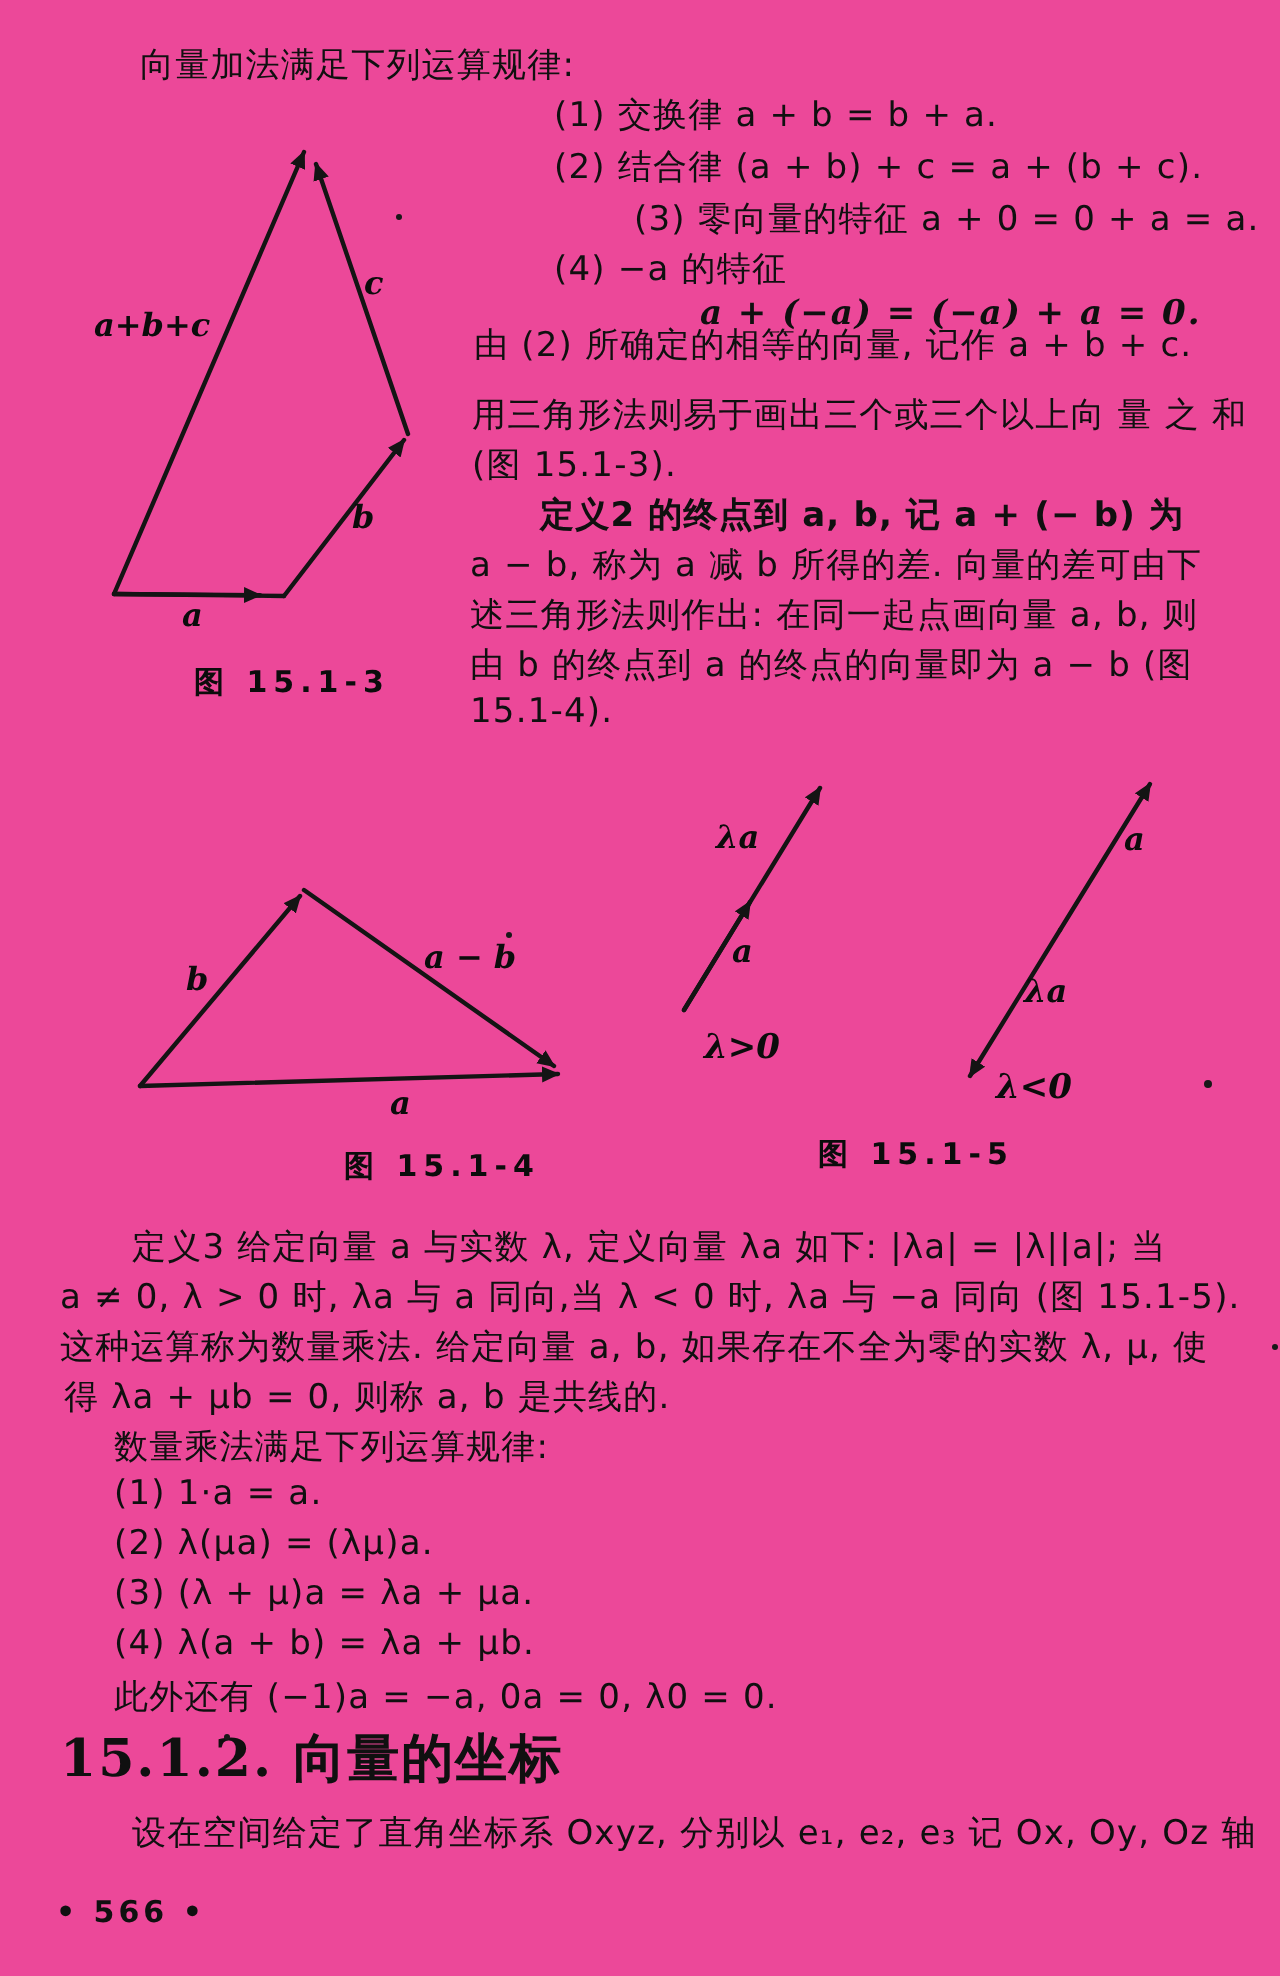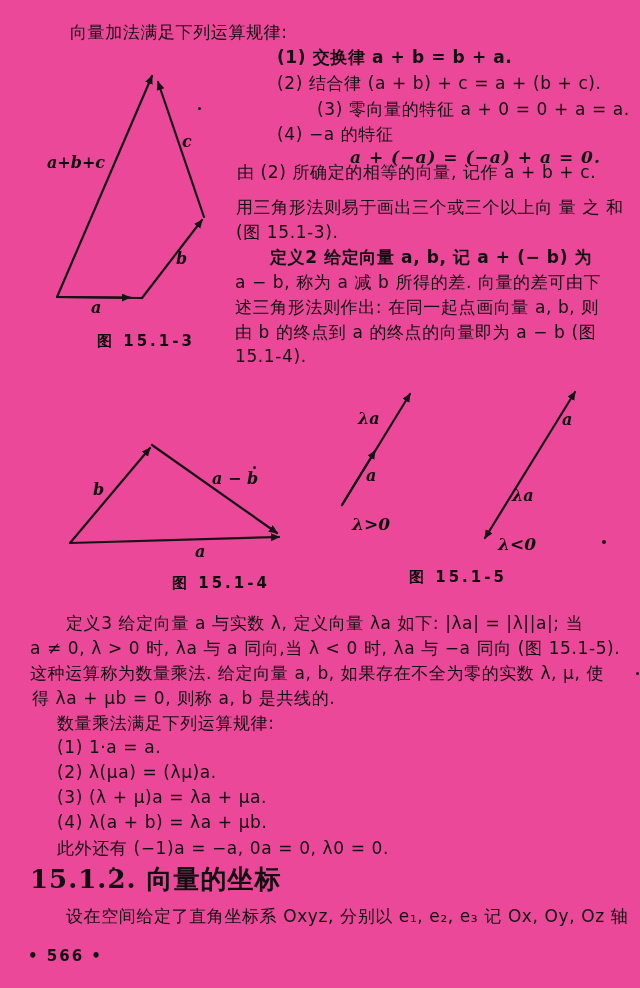--- a/index.html
+++ b/index.html
@@ -48,31 +48,31 @@
   <svg width="0" height="0" style="position:absolute" aria-hidden="true">
     <defs>
       <marker id="ah" markerUnits="userSpaceOnUse" markerWidth="11" markerHeight="10" refX="8" refY="4" orient="auto">
         <polygon points="0,0 9,4 0,8" fill="#141414"></polygon>
       </marker>
     </defs>
   </svg>
 
   <div class="tl" style="left:70px; top:21px;">向量加法满足下列运算规律:</div>
 
-  <div class="tl" style="left:277px; top:46px;font-weight:bold;">(1) 交换律 a + b = b + a.</div>
+  <div class="tl" style="left:277px; top:46px;">(1) 交换律 a + b = b + a.</div>
   <div class="tl" style="left:277px; top:72px;">(2) 结合律 (a + b) + c = a + (b + c).</div>
   <div class="tl" style="left:277px; top:98px;margin-left:40px;">(3) 零向量的特征 a + 0 = 0 + a = a.</div>
   <div class="tl" style="left:277px; top:123px;">(4) −a 的特征</div>
   <div class="tl math" style="left:350px; top:147px;">a + (−a) = (−a) + a = 0.</div>
 
   <div class="tl" style="left:237px; top:161px;">由 (2) 所确定的相等的向量, 记作 a + b + c.</div>
   <div class="tl" style="left:236px; top:196px;">用三角形法则易于画出三个或三个以上向 量 之 和</div>
   <div class="tl" style="left:236px; top:221px;">(图 15.1-3).</div>
 
-  <div class="tl bold" style="left:270px; top:246px;">定义2  给定向量 a, b, 记 a + (− b) 为</div>
+  <div class="tl bold" style="left:270px; top:246px;">定义2  的终点到 a, b, 记 a + (− b) 为</div>
   <div class="tl" style="left:235px; top:271px;">a − b, 称为 a 减 b 所得的差.  向量的差可由下</div>
   <div class="tl" style="left:235px; top:296px;">述三角形法则作出:  在同一起点画向量 a, b, 则</div>
   <div class="tl" style="left:235px; top:321px;">由 b 的终点到 a 的终点的向量即为 a − b (图</div>
   <div class="tl" style="left:235px; top:346px;">15.1-4).</div>
 
   <svg class="fig-svg" style="left:40px; top:60px;" width="180" height="255">
     <line x1="17" y1="237" x2="112" y2="16" marker-end="url(#ah)"></line>
     <line x1="164" y1="157" x2="118" y2="22" marker-end="url(#ah)"></line>
     <line x1="17" y1="237" x2="102" y2="238"></line>
     <line x1="17" y1="237" x2="90" y2="237.6" marker-end="url(#ah)"></line>

